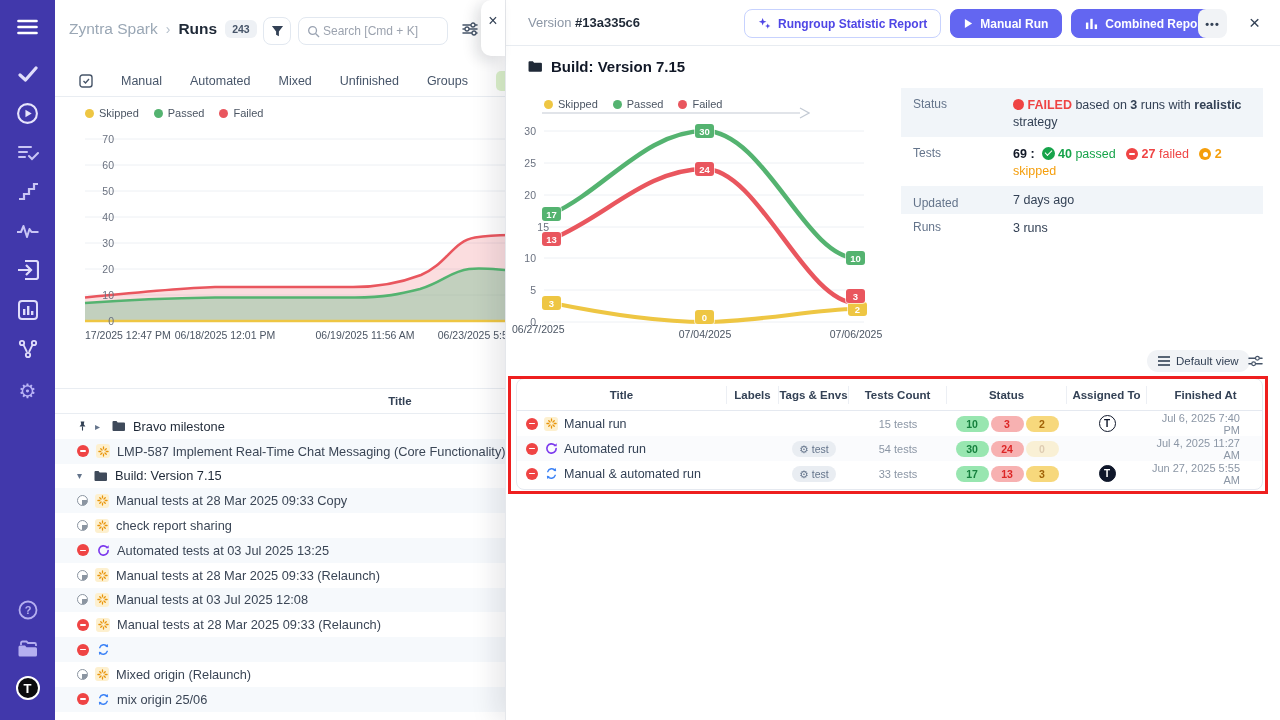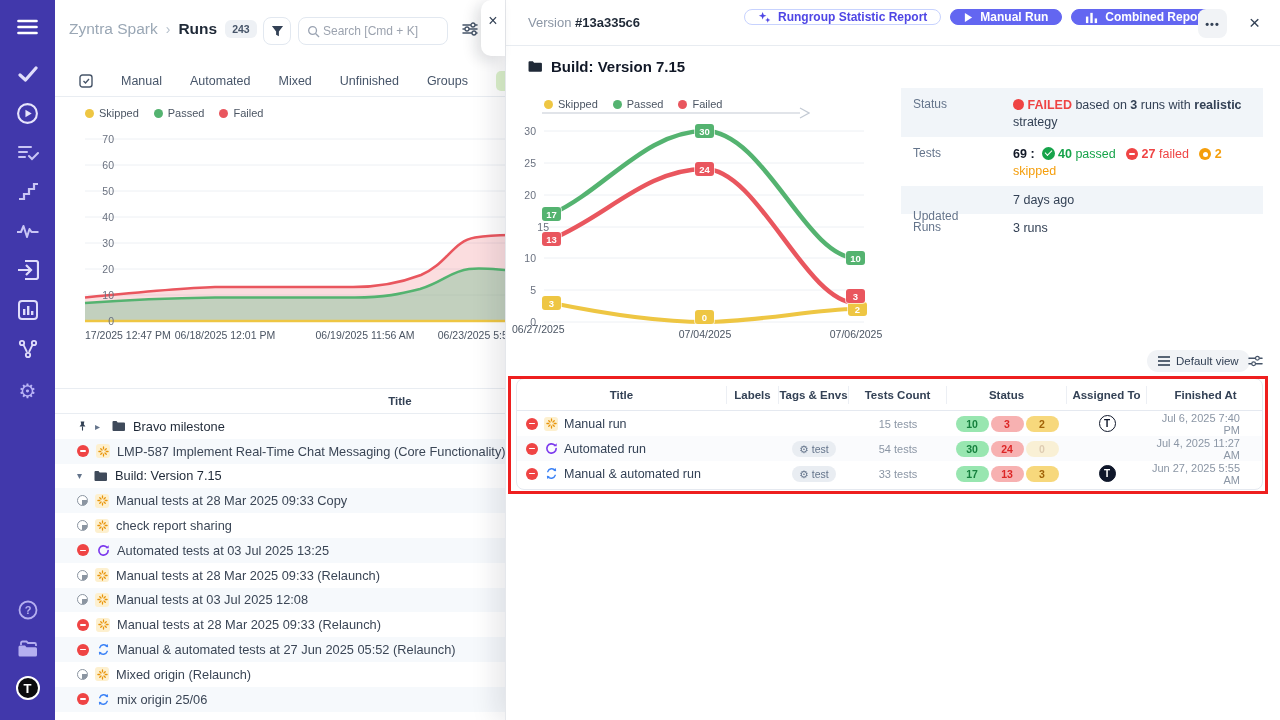--- a/index.html
+++ b/index.html
@@ -70,21 +70,21 @@
   #drawer { position:absolute; left:505px; top:0; width:775px; height:720px; background:#fff; z-index:10;
     border-left:1px solid #e5e7eb; box-shadow:-10px 0 24px rgba(15,23,42,.10); }
   .close-card { position:absolute; left:481px; top:0; width:24px; height:56px; background:#fff; z-index:12;
     border-radius:10px 0 0 10px; box-shadow:-6px 4px 14px rgba(15,23,42,.12); display:flex; justify-content:center; }
   .close-card span { font-size:16px; color:#334155; margin-top:12px; cursor:pointer; }
 
   .dr-head { position:absolute; left:0; top:0; width:100%; height:46px; border-bottom:1px solid #e8ecf1; }
   .dr-kind { position:absolute; left:22px; top:15px; font-size:13px; color:#8b96a5; }
   .dr-kind b { color:#1f2937; }
   .dr-btns { position:absolute; right:60px; top:9px; display:flex; gap:9px; }
-  .btn { height:16px; display:flex; align-items:center; gap:7px; padding:0 13px; border-radius:8px;
+  .btn { height:29px; display:flex; align-items:center; gap:7px; padding:0 13px; border-radius:8px;
     font-size:12px; font-weight:bold; cursor:pointer; white-space:nowrap; }
   .btn-outline { background:#fff; border:1px solid #c7d2fe; color:#4f46e5; }
   .btn-solid { background:#6366f1; border:1px solid #6366f1; color:#fff; }
   .btn-more { position:absolute; right:0; top:9px; width:29px; height:29px; background:#f1f3f6; border-radius:8px;
     display:flex; align-items:center; justify-content:center; color:#334155; font-size:11px; letter-spacing:1px;
     font-weight:bold; cursor:pointer; }
   .dr-close { position:absolute; right:20px; top:12px; font-size:19px; color:#334155; cursor:pointer; }
   .dr-title { position:absolute; left:22px; top:58px; display:flex; align-items:center; gap:8px;
     font-size:15px; font-weight:bold; color:#111827; }
 
@@ -429,21 +429,20 @@
     <div class="lrow alt">
       <span class="st-fail"></span>
       <span class="ic-box ic-mixed">
           <svg width="13" height="13" viewBox="0 0 14 14">
             <path d="M3 5a4.5 4.5 0 0 1 8-1.2" stroke="#3b82f6" stroke-width="1.6" fill="none" stroke-linecap="round"></path>
             <path d="M11.6 1l.4 3.2-3.1-.5z" fill="#3b82f6"></path>
             <path d="M11 9a4.5 4.5 0 0 1-8 1.2" stroke="#3b82f6" stroke-width="1.6" fill="none" stroke-linecap="round"></path>
             <path d="M2.4 13l-.4-3.2 3.1.5z" fill="#3b82f6"></path>
           </svg>
         </span>
-      <span>Manual &amp; automated tests at 27 Jun 2025 05:52 (Relaunch)</span>
     </div>
 
     <div class="lrow">
       <span class="st-prog"></span>
       <span class="ic-box ic-manual">
           <svg width="11" height="11" viewBox="0 0 12 12">
             <path d="M6 1v2M6 9v2M1 6h2M9 6h2M3 3l1.4 1.4M7.6 7.6L9 9M7.6 4.4L9 3M3 9l1.4-1.4" stroke="#e8950c" stroke-width="1.4" stroke-linecap="round"></path>
           </svg>
         </span>
       <span>Mixed origin (Relaunch)</span>
@@ -588,21 +587,21 @@
         <span class="c-green">passed</span>&nbsp;&nbsp;
         <span class="st-fail inline-ic" style="display:inline-block"></span>
         <b class="c-red">27</b>
         <span class="c-red">failed</span>&nbsp;&nbsp;
         <span class="sk-dot inline-ic" style="display:inline-block"></span>
         <b class="c-orange">2</b>
         <span class="c-orange">skipped</span>
       </div>
     </div>
     <div class="irow lt" style="height:28px">
-      <div class="ilabel" style="padding-top:23px">Updated</div>
+      <div class="ilabel" style="padding-top:10px">Updated</div>
       <div class="ival" style="padding-top:6px">7 days ago</div>
     </div>
     <div class="irow" style="height:28px">
       <div class="ilabel" style="padding-top:6px">Runs</div>
       <div class="ival" style="padding-top:6px">3 runs</div>
     </div>
   </div>
 
   <div class="view-btn">
     <svg width="12" height="10" viewBox="0 0 12 10">

